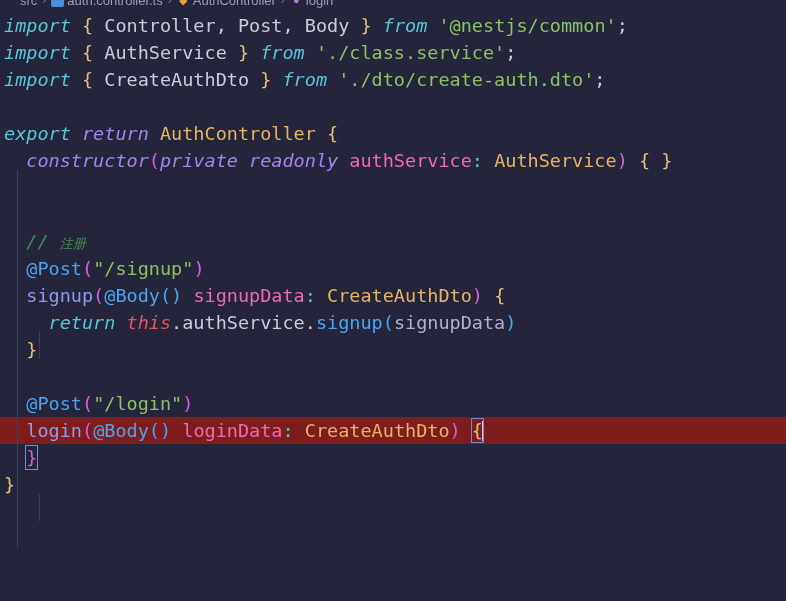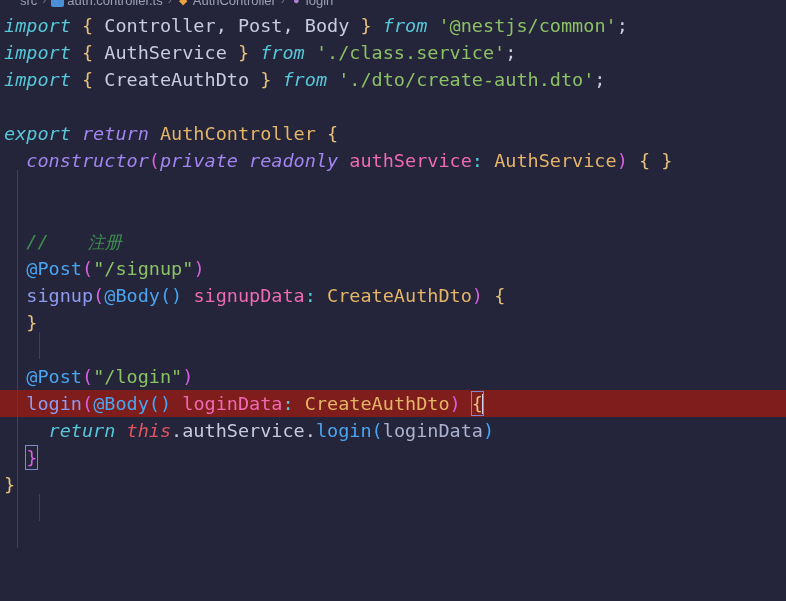--- a/index.html
+++ b/index.html
@@ -96,21 +96,21 @@
   .str     { color: #8cc265; }                      
   .deco    { color: #4aa5f0; }                      
   .type    { color: #e5b567; }                      
   .prop    { color: #ef6ab4; }                      
   .fn      { color: #8f9bf0; }                      
   .fnb     { color: #4aa5f0; }                      
   .cmt     { color: #3f8f52; font-style: italic; }  
   .punc    { color: #c8ccdc; }
   .colon   { color: #56c8d8; }
 
-  .cn { font-family: "DejaVu Sans", sans-serif; font-size: 17px; margin-left: 28px; }
+  .cn { font-family: "DejaVu Sans", sans-serif; font-size: 13px; }
 
   
   .bbox {
     outline: 1px solid #7a8ccc;
     outline-offset: 0px;
     padding: 1px 0;
   }
 
   
   .caret {
@@ -166,25 +166,25 @@
       <div class="line"><span class="kw">import</span><span class="punc"> </span><span class="brace">{</span><span class="punc"> </span><span class="idlt">AuthService</span><span class="punc"> </span><span class="brace">}</span><span class="punc"> </span><span class="kw">from</span><span class="punc"> </span><span class="str">'./class.service'</span><span class="punc">;</span></div>
       <div class="line"><span class="kw">import</span><span class="punc"> </span><span class="brace">{</span><span class="punc"> </span><span class="idlt">CreateAuthDto</span><span class="punc"> </span><span class="brace">}</span><span class="punc"> </span><span class="kw">from</span><span class="punc"> </span><span class="str">'./dto/create-auth.dto'</span><span class="punc">;</span></div>
       <div class="line">&nbsp;</div>
       <div class="line"><span class="kw">export</span><span class="punc"> </span><span class="kwp">return</span><span class="punc"> </span><span class="type">AuthController</span><span class="punc"> </span><span class="brace">{</span></div>
       <div class="line"><span class="punc">  </span><span class="kwp">constructor</span><span class="brace2">(</span><span class="kwp">private</span><span class="punc"> </span><span class="kwp">readonly</span><span class="punc"> </span><span class="prop">authService</span><span class="colon">:</span><span class="punc"> </span><span class="type">AuthService</span><span class="brace2">)</span><span class="punc"> </span><span class="brace">{</span><span class="punc"> </span><span class="brace">}</span></div>
       <div class="line">&nbsp;</div>
       <div class="line">&nbsp;</div>
       <div class="line"><span class="punc">  </span><span class="cmt">// </span><span class="cmt cn">注册</span></div>
       <div class="line"><span class="punc">  </span><span class="deco">@Post</span><span class="brace2">(</span><span class="str">"/signup"</span><span class="brace2">)</span></div>
       <div class="line"><span class="punc">  </span><span class="fn">signup</span><span class="brace2">(</span><span class="deco">@Body</span><span class="paren">(</span><span class="paren">)</span><span class="punc"> </span><span class="prop">signupData</span><span class="colon">:</span><span class="punc"> </span><span class="type">CreateAuthDto</span><span class="brace2">)</span><span class="punc"> </span><span class="brace">{</span></div>
+      <div class="line"><span class="punc">    </span><span class="kw">return</span><span class="punc"> </span><span class="this">this</span><span class="punc">.</span><span class="idlt">authService</span><span class="punc">.</span><span class="fnb">signup</span><span class="paren">(</span><span class="ident">signupData</span><span class="paren">)</span></div>
       <div class="line"><span class="punc">  </span><span class="brace">}</span></div>
       <div class="line">&nbsp;</div>
       <div class="line"><span class="punc">  </span><span class="deco">@Post</span><span class="brace2">(</span><span class="str">"/login"</span><span class="brace2">)</span></div>
       <div class="line current"><span class="punc">  </span><span class="fn">login</span><span class="brace2">(</span><span class="deco">@Body</span><span class="paren">(</span><span class="paren">)</span><span class="punc"> </span><span class="prop">loginData</span><span class="colon">:</span><span class="punc"> </span><span class="type">CreateAuthDto</span><span class="brace2">)</span><span class="punc"> </span><span class="brace bbox">{</span><span class="caret"></span></div>
-      <div class="line"><span class="punc">    </span><span class="kw">return</span><span class="punc"> </span><span class="this">this</span><span class="punc">.</span><span class="idlt">authService</span><span class="punc">.</span><span class="fnb">login</span><span class="paren">(</span><span class="ident">loginData</span><span class="paren">)</span></div>
       <div class="line"><span class="punc">  </span><span class="brace2 bbox">}</span></div>
       <div class="line"><span class="brace">}</span></div>
     </div>
 
   <div id="watermark"></div>
 
 <div class="guide" style="left: 17px; top: 170px; height: 378px;"></div>
     <div class="guide" style="left: 39px; top: 332px; height: 27px;"></div>
     <div class="guide" style="left: 39px; top: 494px; height: 27px;"></div>
   </div>

